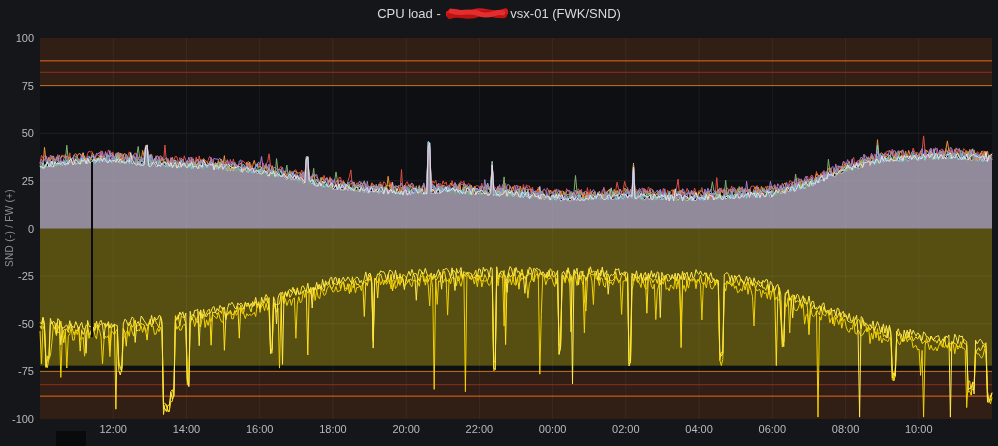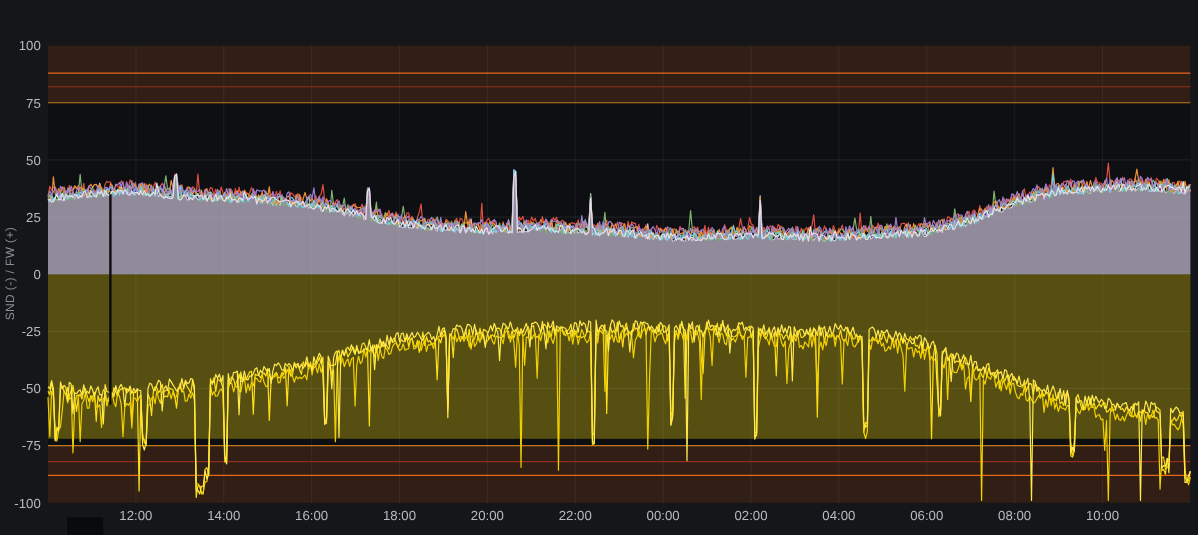--- a/index.html
+++ b/index.html
@@ -14,20 +14,27 @@
   #chart-svg{position:absolute;left:0;top:0;}
   #chart-svg text{font-family:"Liberation Sans",sans-serif;font-size:11px;fill:#b7babf;}
   .corner-artifact{position:absolute;left:56px;top:431px;width:30px;height:15px;
                    background:#090a0c;z-index:2;}
 </style>
 </head>
 <body>
 
 <div class="panel">
 
+  <div class="panel-title">
+    <span>CPU load - </span><svg class="scribble" width="62" height="15" viewBox="0 0 62 15">
+      <path d="M3,8 C10,2 18,13 27,7 C36,2 46,12 59,6" stroke="#d21a1a" stroke-width="7" fill="none" stroke-linecap="round"></path>
+      <path d="M4,10 C13,6 22,13 32,8 C42,4 51,11 58,9" stroke="#bc1212" stroke-width="6" fill="none" stroke-linecap="round"></path>
+      <path d="M5,5 C14,9 24,3 34,8 C44,12 51,4 57,7" stroke="#e22e2e" stroke-width="5" fill="none" stroke-linecap="round"></path>
+    </svg><span>vsx-01 (FWK/SND)</span>
+  </div>
 
   <div class="y-axis-title">SND (-) / FW (+)</div>
 
   <svg id="chart-svg" width="998" height="446">
       <rect x="40" y="38" width="952" height="381" fill="#0e0f12"></rect>
       <rect x="40" y="38" width="952" height="47.625" fill="rgba(190,95,35,0.20)"></rect>
       <rect x="40" y="371.375" width="952" height="47.625" fill="rgba(190,95,35,0.20)"></rect>
       <rect x="40" y="228.5" width="952" height="137.15999999999997" fill="rgba(205,185,15,0.38)"></rect>
       <line x1="113.23076923076924" y1="38" x2="113.23076923076924" y2="419" stroke="rgba(255,255,255,0.05)"></line>
       <line x1="186.46153846153848" y1="38" x2="186.46153846153848" y2="419" stroke="rgba(255,255,255,0.05)"></line>

